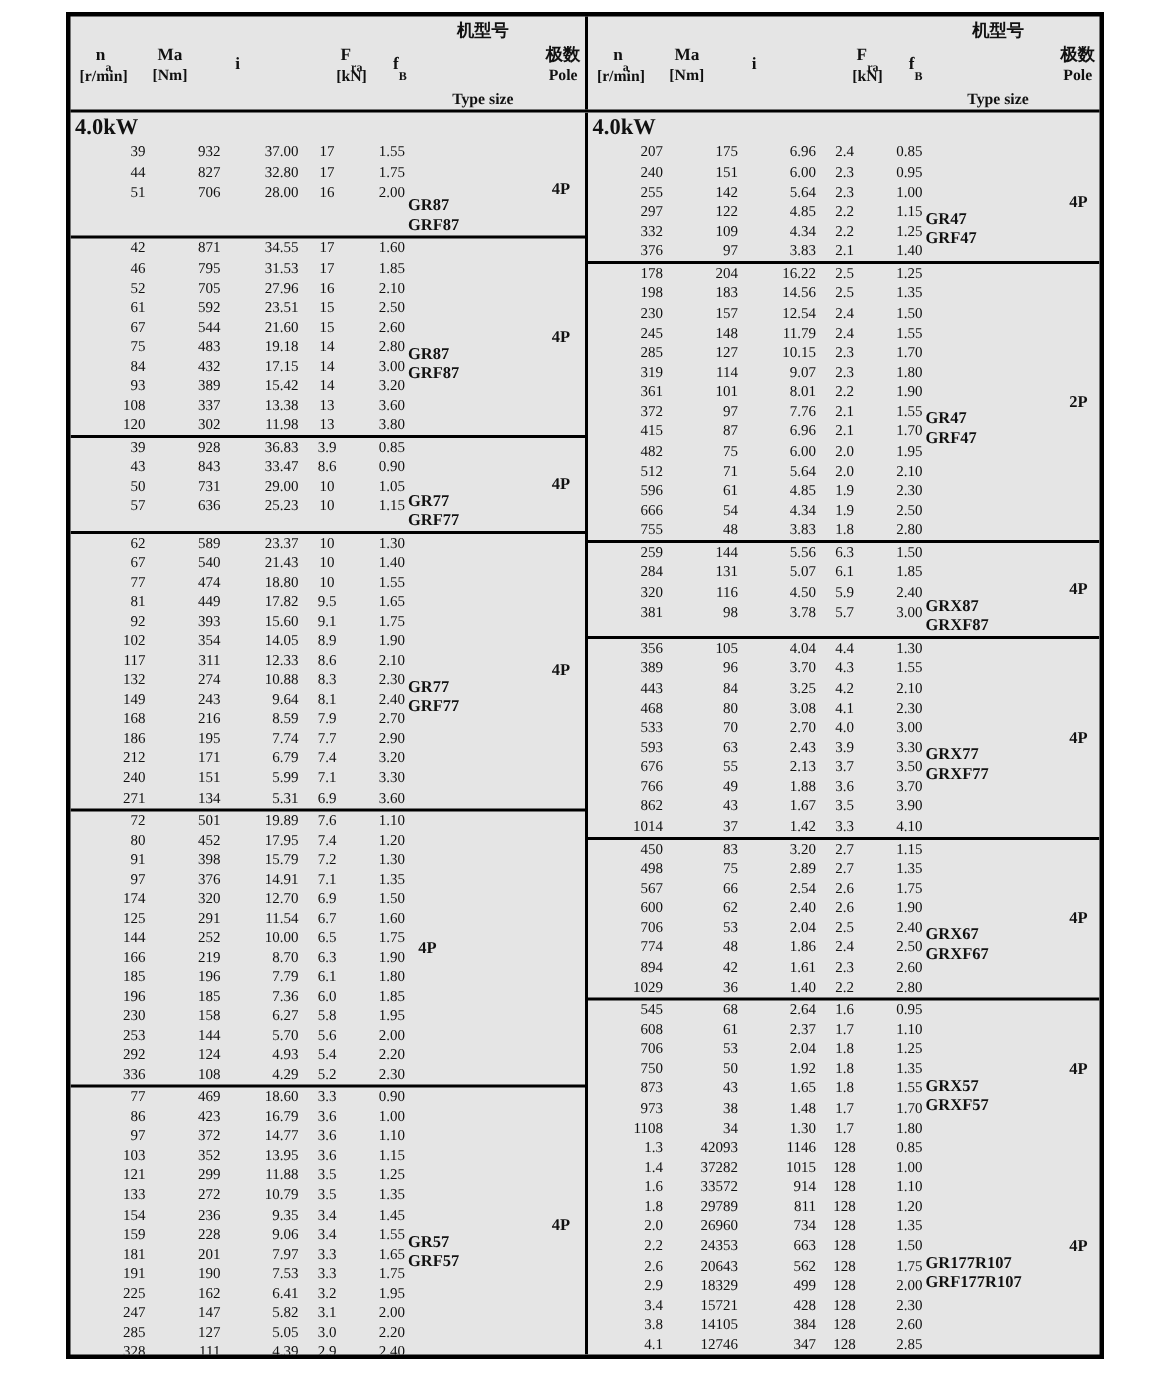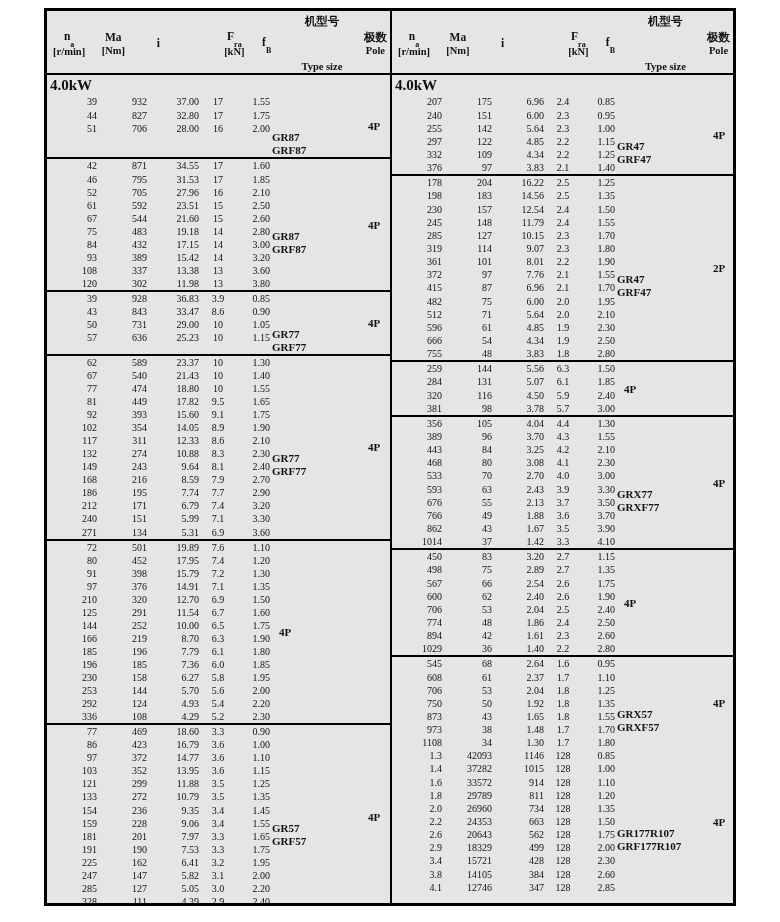--- a/index.html
+++ b/index.html
@@ -381,21 +381,21 @@
               <div class="cell c4">1.30</div>
             </div>
             <div class="row">
               <div class="cell c0">97</div>
               <div class="cell c1">376</div>
               <div class="cell c2">14.91</div>
               <div class="cell c3">7.1</div>
               <div class="cell c4">1.35</div>
             </div>
             <div class="row">
-              <div class="cell c0">210</div>
+              <div class="cell c0">174</div>
               <div class="cell c1">320</div>
               <div class="cell c2">12.70</div>
               <div class="cell c3">6.9</div>
               <div class="cell c4">1.50</div>
             </div>
             <div class="row">
               <div class="cell c0">125</div>
               <div class="cell c1">291</div>
               <div class="cell c2">11.54</div>
               <div class="cell c3">6.7</div>
@@ -782,20 +782,24 @@
               <div class="cell c4">2.40</div>
             </div>
             <div class="row">
               <div class="cell c0">381</div>
               <div class="cell c1">98</div>
               <div class="cell c2">3.78</div>
               <div class="cell c3">5.7</div>
               <div class="cell c4">3.00</div>
             </div>
           </div>
+          <div class="type-cell">
+            <div>GRX87</div>
+            <div>GRXF87</div>
+          </div>
           <div class="pole-cell">4P</div>
         </div>
         <div class="block sep">
           <div class="nums">
             <div class="row">
               <div class="cell c0">356</div>
               <div class="cell c1">105</div>
               <div class="cell c2">4.04</div>
               <div class="cell c3">4.4</div>
               <div class="cell c4">1.30</div>
@@ -922,20 +926,24 @@
               <div class="cell c4">2.60</div>
             </div>
             <div class="row">
               <div class="cell c0">1029</div>
               <div class="cell c1">36</div>
               <div class="cell c2">1.40</div>
               <div class="cell c3">2.2</div>
               <div class="cell c4">2.80</div>
             </div>
           </div>
+          <div class="type-cell">
+            <div>GRX67</div>
+            <div>GRXF67</div>
+          </div>
           <div class="pole-cell">4P</div>
         </div>
         <div class="block sep">
           <div class="nums">
             <div class="row">
               <div class="cell c0">545</div>
               <div class="cell c1">68</div>
               <div class="cell c2">2.64</div>
               <div class="cell c3">1.6</div>
               <div class="cell c4">0.95</div>

